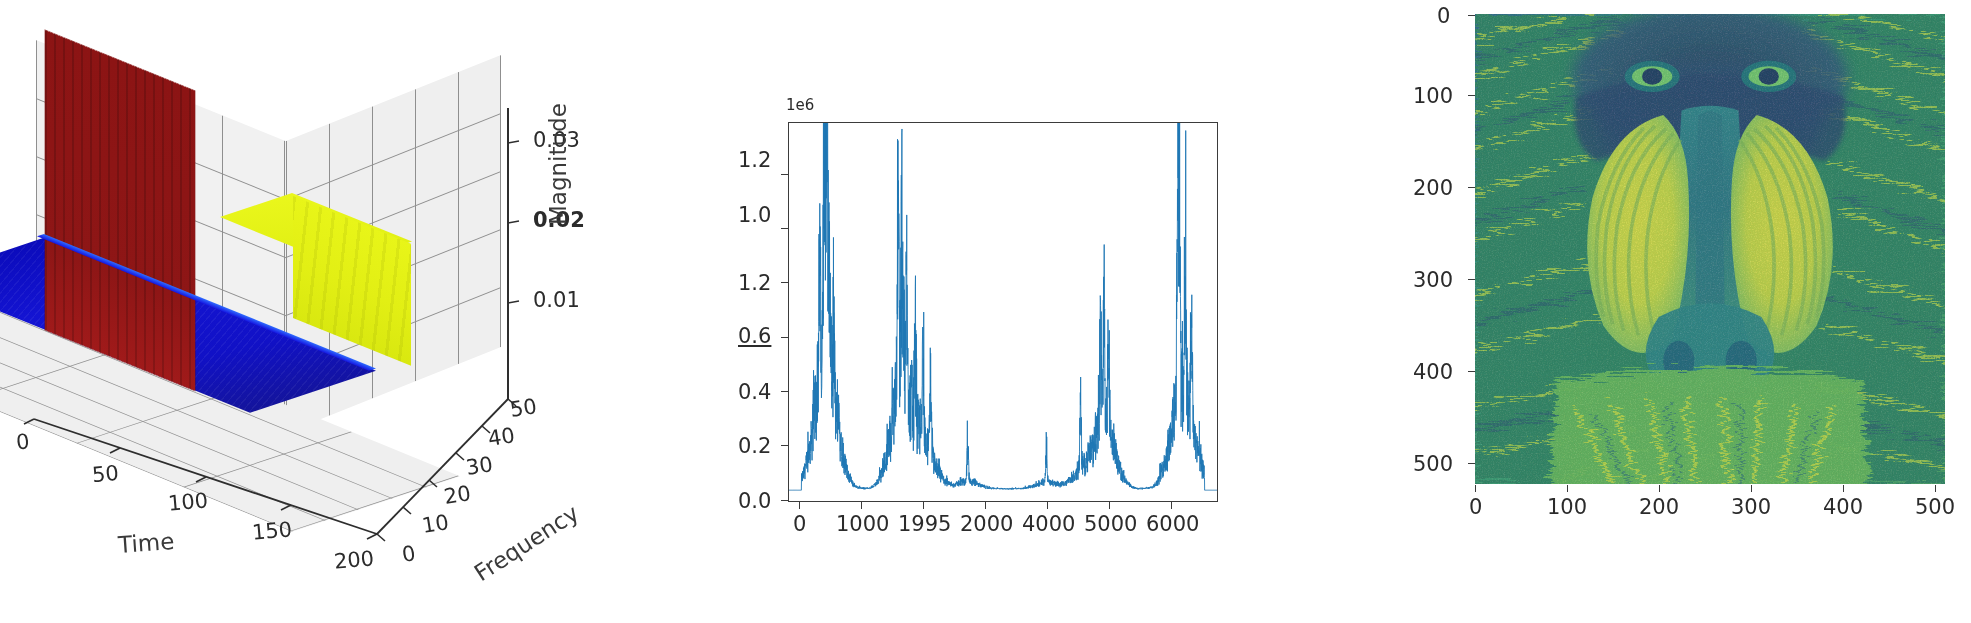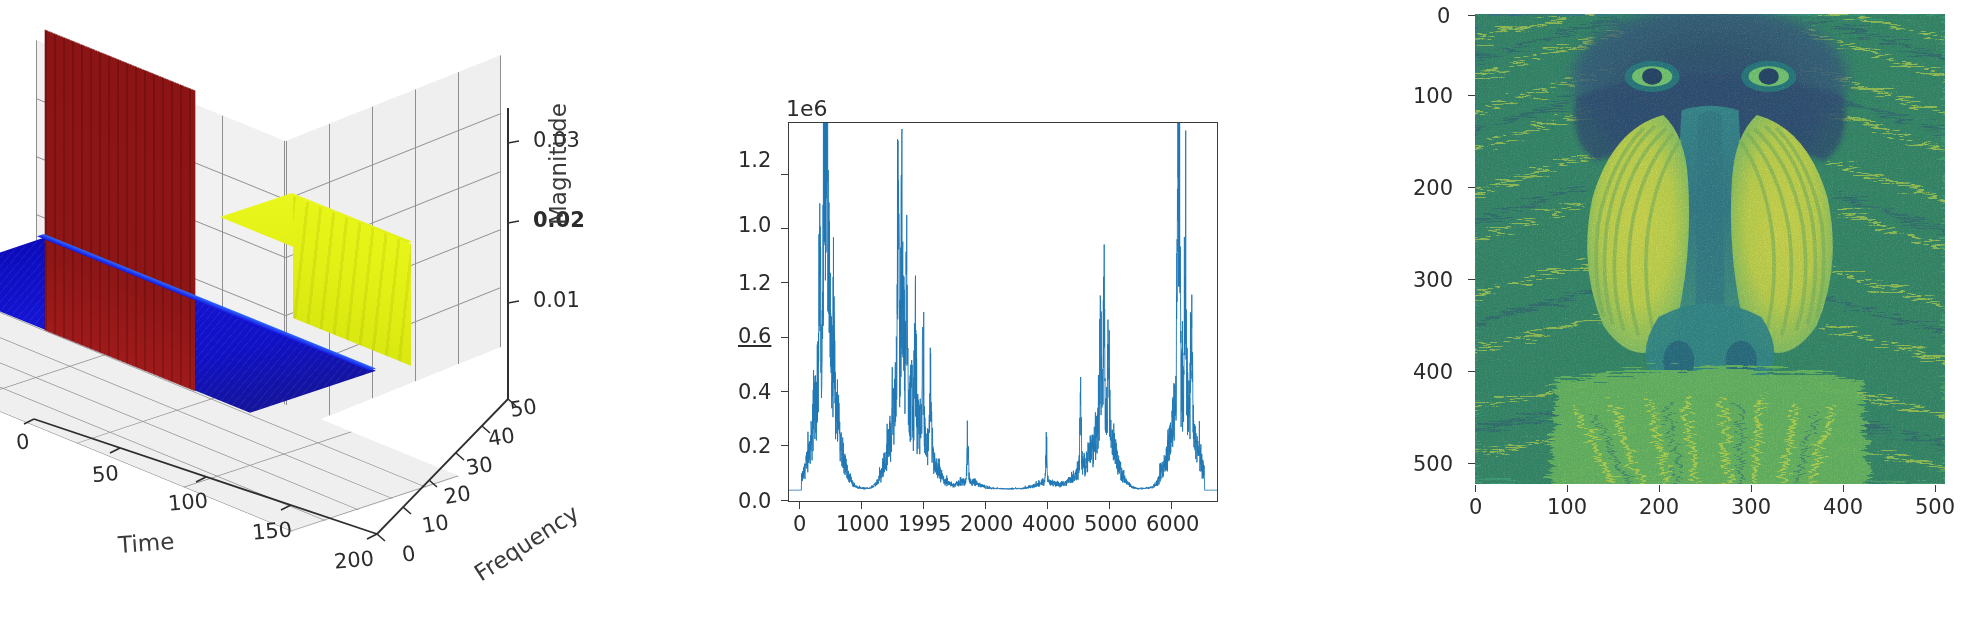--- a/index.html
+++ b/index.html
@@ -3,21 +3,21 @@
 <meta charset="utf-8">
 <title>Signal Analysis Figure</title>
 <style>
   html,body{margin:0;padding:0;background:#ffffff;}
   body{width:1971px;height:623px;font-family:"DejaVu Sans","Liberation Sans",sans-serif;overflow:hidden;}
   .figure{position:relative;width:1971px;height:623px;background:#fff;}
 
   
   .tick{position:absolute;font-size:21px;color:#2b2b2b;white-space:nowrap;}
   .axlabel{position:absolute;font-size:23px;color:#3a3a3a;white-space:nowrap;}
-  .offsettext{position:absolute;font-size:22px;color:#2b2b2b;white-space:nowrap;}
+  .offsettext{position:absolute;font-size:15px;color:#2b2b2b;white-space:nowrap;}
 
   
   .panel3d{position:absolute;left:0;top:0;width:640px;height:623px;}
   .scene{position:absolute;left:0;top:0;width:640px;height:623px;}
 
   .pane{position:absolute;background:#efefef;}
   .pane-grid{position:absolute;inset:0;overflow:hidden;}
   .gl{position:absolute;background:#8f8f8f;}
 
   
@@ -206,21 +206,21 @@
 
   <div class="panel2">
 
     <div class="offsettext" style="left:86px;top:96px;">1e6</div>
 
     <div class="tick" style="left:38px;top:489px;">0.0</div>
     <div class="tick" style="left:38px;top:434px;text-align:right;">0.2</div>
     <div class="tick" style="left:38px;top:380px;">0.4</div>
     <div class="tick" style="left:38px;top:324px;text-decoration:underline;">0.6</div>
     <div class="tick" style="left:38px;top:271px;">1.2</div>
-    <div class="tick" style="left:38px;top:213px;">1.0</div>
+    <div class="tick" style="left:38px;top:203px;">1.0</div>
     <div class="tick" style="left:38px;top:148px;">1.2</div>
 
     <div class="ytickmark" style="position:absolute;left:81px;top:500px;"></div>
     <div class="ytickmark" style="position:absolute;left:81px;top:445px;"></div>
     <div class="ytickmark" style="position:absolute;left:81px;top:391px;"></div>
     <div class="ytickmark" style="position:absolute;left:81px;top:337px;"></div>
     <div class="ytickmark" style="position:absolute;left:81px;top:282px;"></div>
     <div class="ytickmark" style="position:absolute;left:81px;top:228px;"></div>
     <div class="ytickmark" style="position:absolute;left:81px;top:174px;"></div>
 

